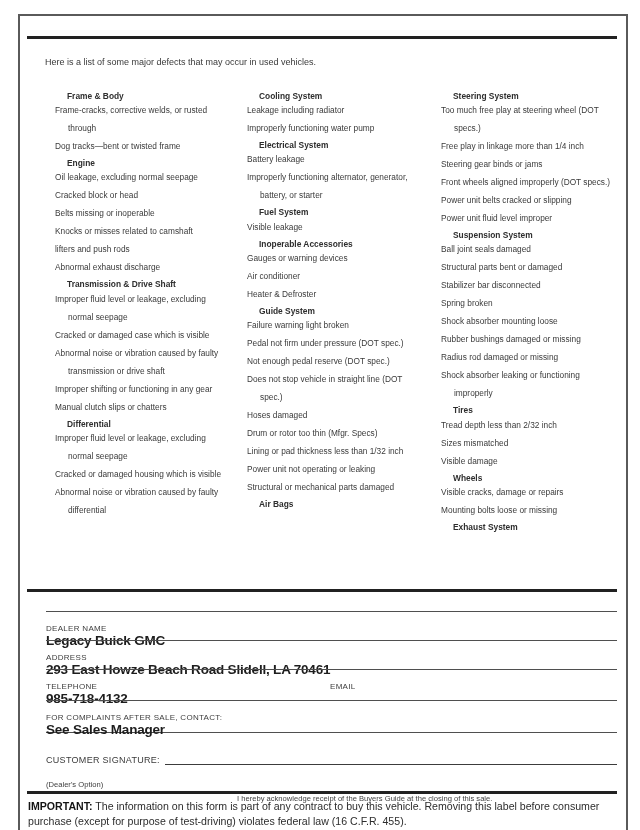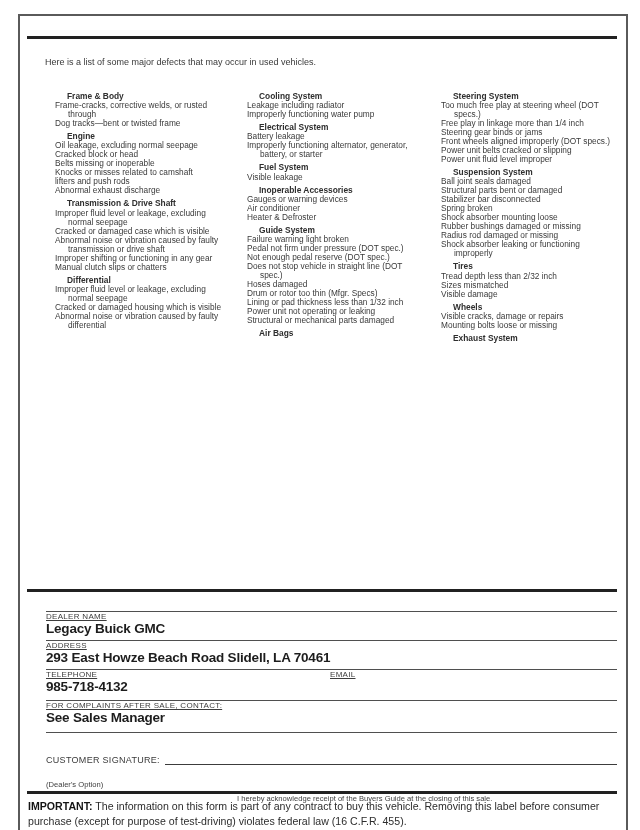--- a/index.html
+++ b/index.html
@@ -30,33 +30,33 @@
   .defcol:nth-child(2){width:186px;margin-right:8px;}
   .defcol:nth-child(3){width:189px;}
   .defsec{margin:0 0 3px 0;}
   .defsec h3{
     margin:0;font-size:8.4px;line-height:10.2px;font-weight:bold;color:#2e2e2e;padding-left:22px;
   }
   .defsec ul{
     margin:0;padding:0 0 0 10px;list-style:none;
   }
   .defsec li{
-    font-size:8.3px;line-height:9px;color:#3a3a3a;
+    font-size:8.3px;line-height:18px;color:#3a3a3a;
     padding-left:13px;text-indent:-13px;
   }
   
   .frow{
     position:absolute;left:46px;width:571px;border-top:1px solid #4f4f4f;
   }
   #row-dealer{top:611px;height:29px;}
   #row-address{top:640px;height:29px;}
   #row-phone{top:669px;height:31px;}
   #row-complaints{top:700px;height:31px;border-bottom:1px solid #4f4f4f;}
   .flabel{
-    display:block;font-size:8px;letter-spacing:0.3px;color:#3d3d3d;margin-top:0;text-decoration:underline;
+    display:block;font-size:8px;letter-spacing:0.3px;color:#3d3d3d;margin-top:12px;
   }
   .fvalue{
     display:block;font-size:13.5px;font-weight:bold;color:#1d1d1d;
     margin-top:0;letter-spacing:-0.2px;
   }
   .subfield{position:absolute;top:0;}
   .subfield.tel{left:0;}
   .subfield.email{left:284px;}
   
   .signature{position:absolute;left:46px;top:755px;width:571px;}

